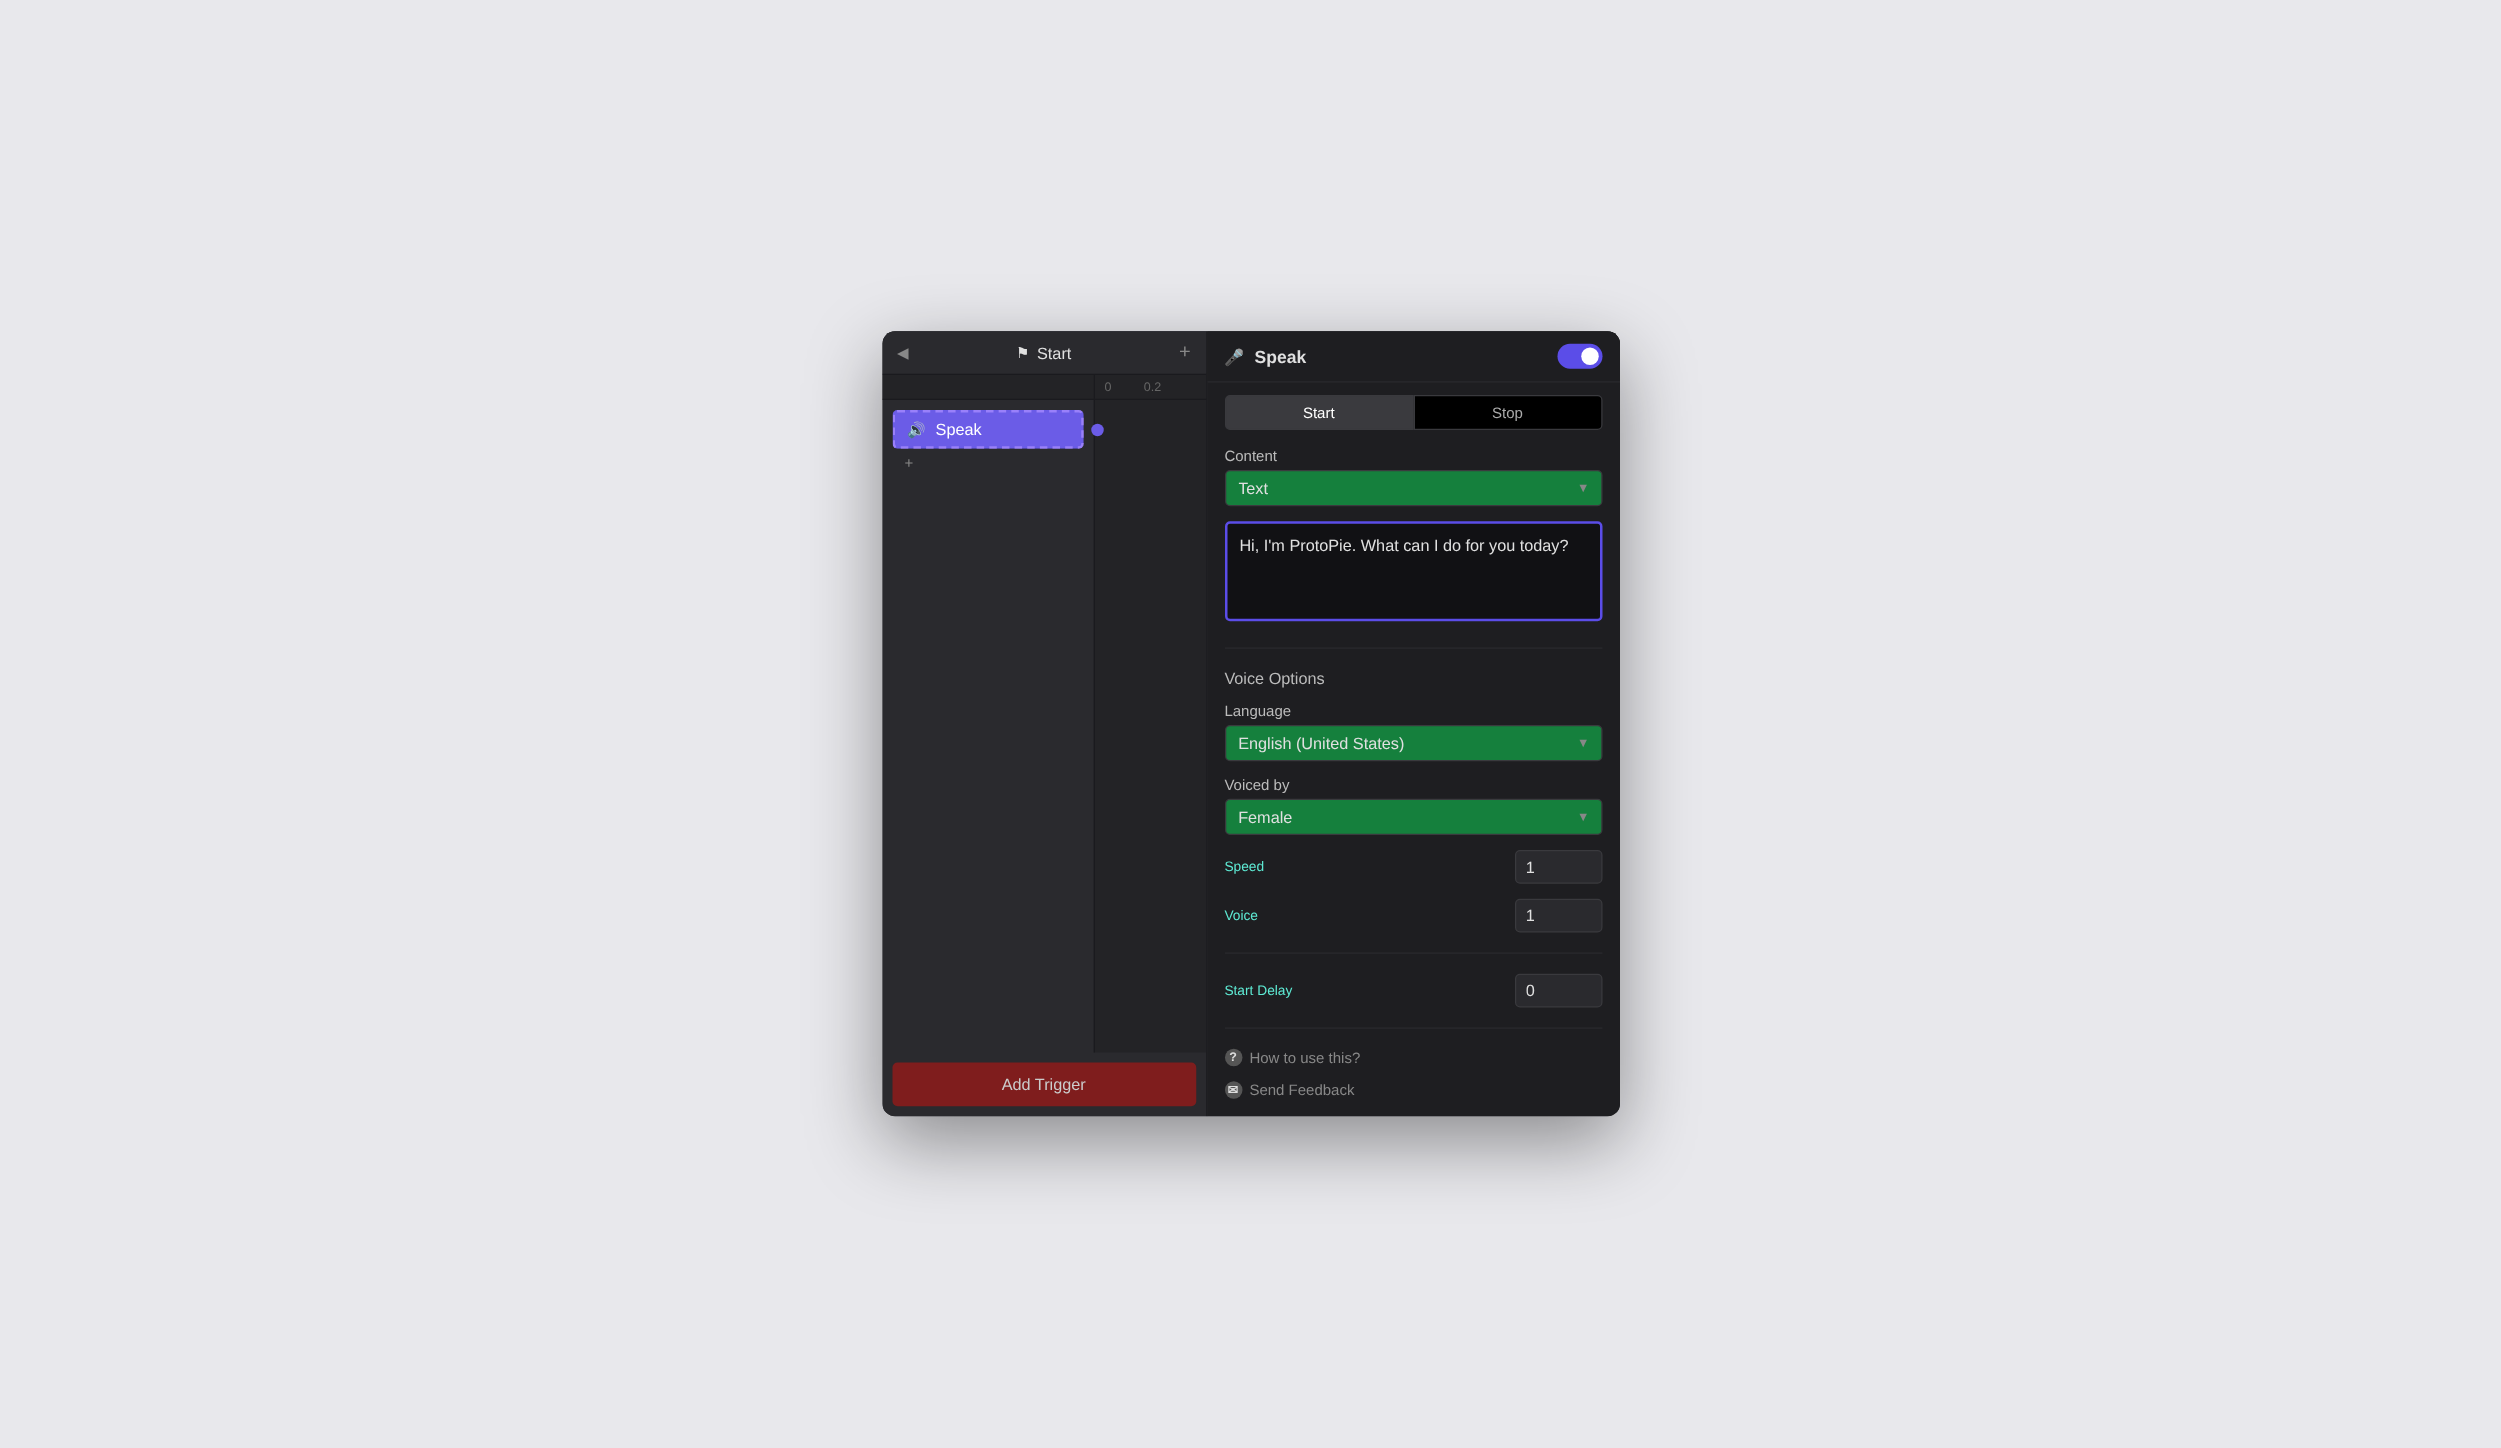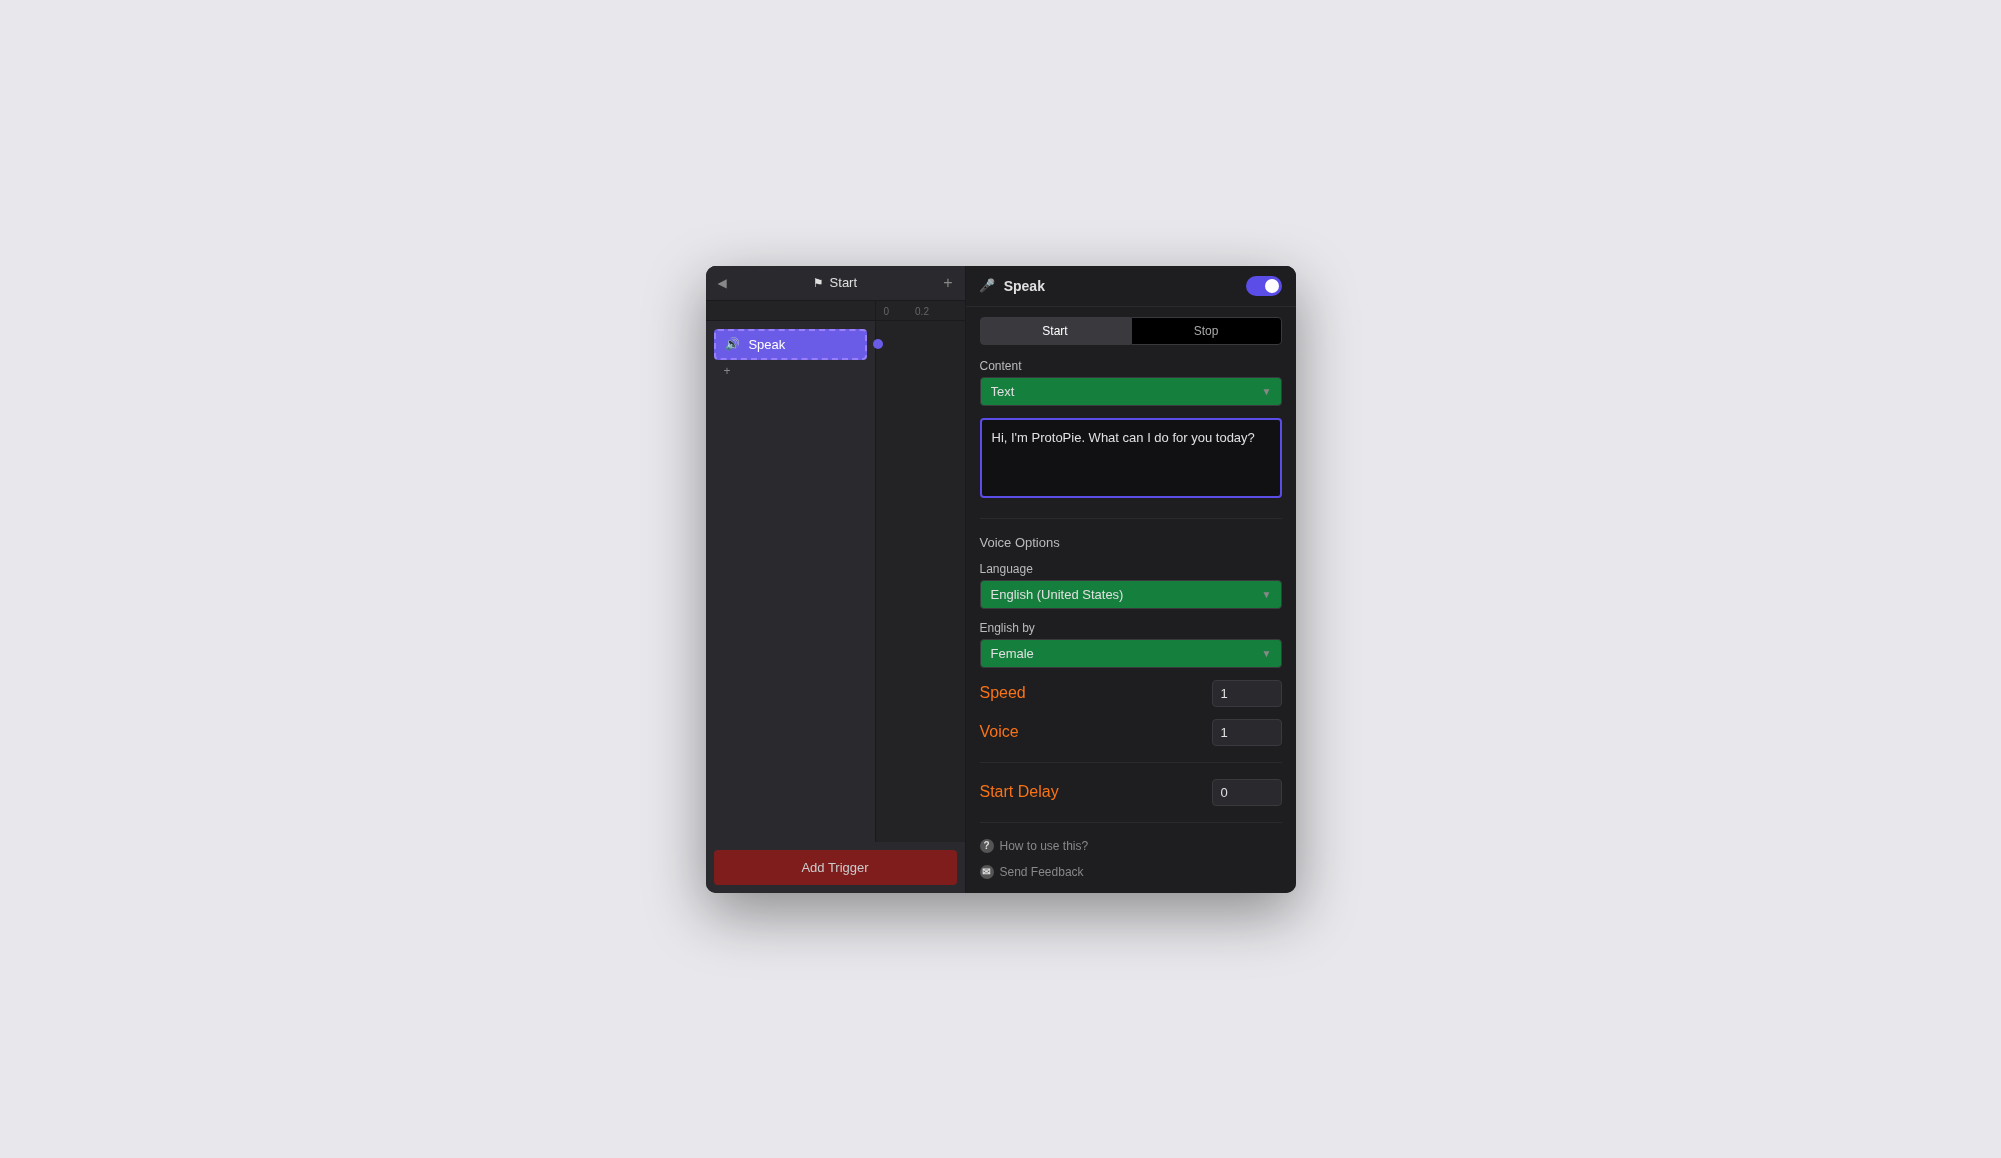--- a/index.html
+++ b/index.html
@@ -235,22 +235,22 @@
       font-size: 13px;
       font-weight: 400;
     }
     .field-row {
       display: flex;
       align-items: center;
       justify-content: space-between;
       gap: 10px;
     }
     .field-row-label {
-      color: #f97316;
-      font-size: 16px;
+      color: #5eead4;
+      font-size: 11px;
       white-space: nowrap;
     }
     .number-input {
       background: #2a2a2e;
       border: 1px solid #3a3a3e;
       border-radius: 4px;
       color: #e0e0e0;
       font-size: 13px;
       padding: 5px 8px;
       width: 70px;
@@ -386,21 +386,21 @@
             <select class="select-field">
               <option>English (United States)</option>
               <option>English (UK)</option>
               <option>Spanish</option>
               <option>French</option>
             </select>
           </div>
         </div>
 
         <div>
-          <div class="section-label">English by</div>
+          <div class="section-label">Voiced by</div>
           <div class="select-wrapper">
             <select class="select-field">
               <option>Female</option>
               <option>Male</option>
             </select>
           </div>
         </div>
 
         <div class="field-row">
           <span class="field-row-label">Speed</span>

